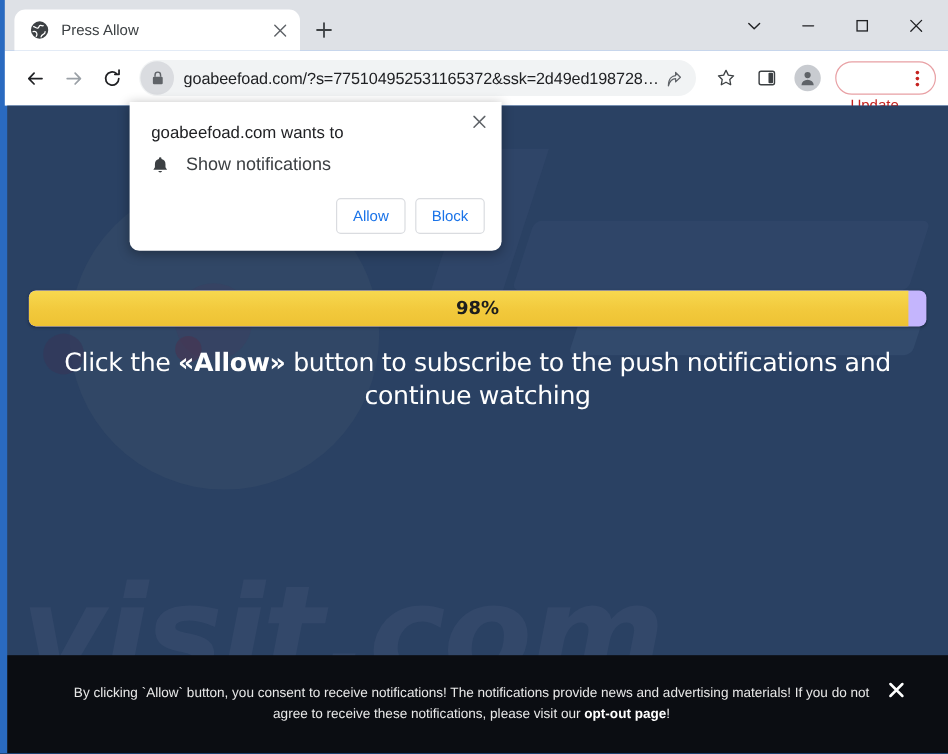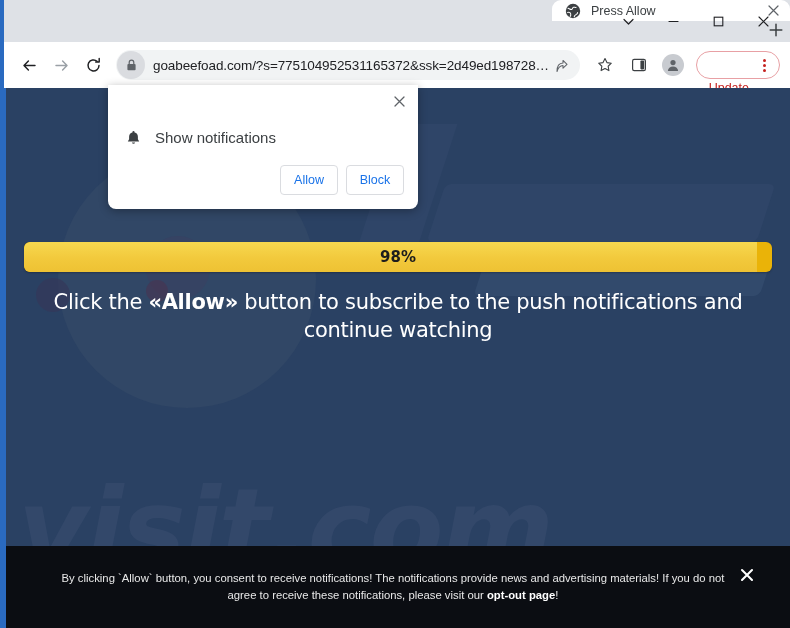--- a/index.html
+++ b/index.html
@@ -21,21 +21,20 @@
   }
 
   
   #tabstrip {
     position: absolute;
     left: 4px; top: 0;
     width: 786px; height: 42px;
     background: #dee1e6;
     display: flex;
     align-items: flex-end;
-    flex-direction: column;
   }
 
   #tab {
     margin-left: 8px;
     width: 238px;
     height: 34px;
     background: #ffffff;
     border-radius: 9px 9px 0 0;
     display: flex;
     align-items: center;
@@ -259,21 +258,21 @@
     background: #2f4568;
     transform: skewX(-18deg);
   }
 
   
   #progress-wrap {
     position: absolute;
     left: 18px; top: 154px;
     width: 748px; height: 30px;
     border-radius: 6px;
-    background: #eab308;
+    background: #c4b5fd;
     overflow: hidden;
     box-shadow: 0 1px 2px rgba(0,0,0,.25);
   }
   #progress-fill {
     height: 100%;
     background: linear-gradient(180deg, #f7d84f 0%, #f2c93c 55%, #eec233 100%);
     border-radius: 6px 0 0 6px;
   }
   #progress-label {
     position: absolute;
@@ -543,20 +542,21 @@
     </div>
   </div>
 
   <div id="permdialog">
     <div id="perm-close">
       <svg width="11" height="11" viewBox="0 0 11 11">
         <path d="M1 1 L10 10 M10 1 L1 10" stroke="#5f6368" stroke-width="1.25" stroke-linecap="round"></path>
       </svg>
     </div>
 
+    <div id="perm-title">goabeefoad.com wants to</div>
 
     <div id="perm-row">
       <span>
         <svg width="15" height="16" viewBox="0 0 15 16">
           <path d="M7.5 1.1 a1.1 1.1 0 0 1 1.1 1.1 v.4 a4.4 4.4 0 0 1 3.3 4.25 V9.3 l1.3 2.1 H1.8 L3.1 9.3 V6.85 A4.4 4.4 0 0 1 6.4 2.6 v-.4 A1.1 1.1 0 0 1 7.5 1.1 Z" fill="#3c4043"></path>
           <path d="M5.9 12.5 a1.65 1.65 0 0 0 3.2 0 Z" fill="#3c4043"></path>
         </svg>
       </span>
       <span class="perm-label">Show notifications</span>
     </div>

